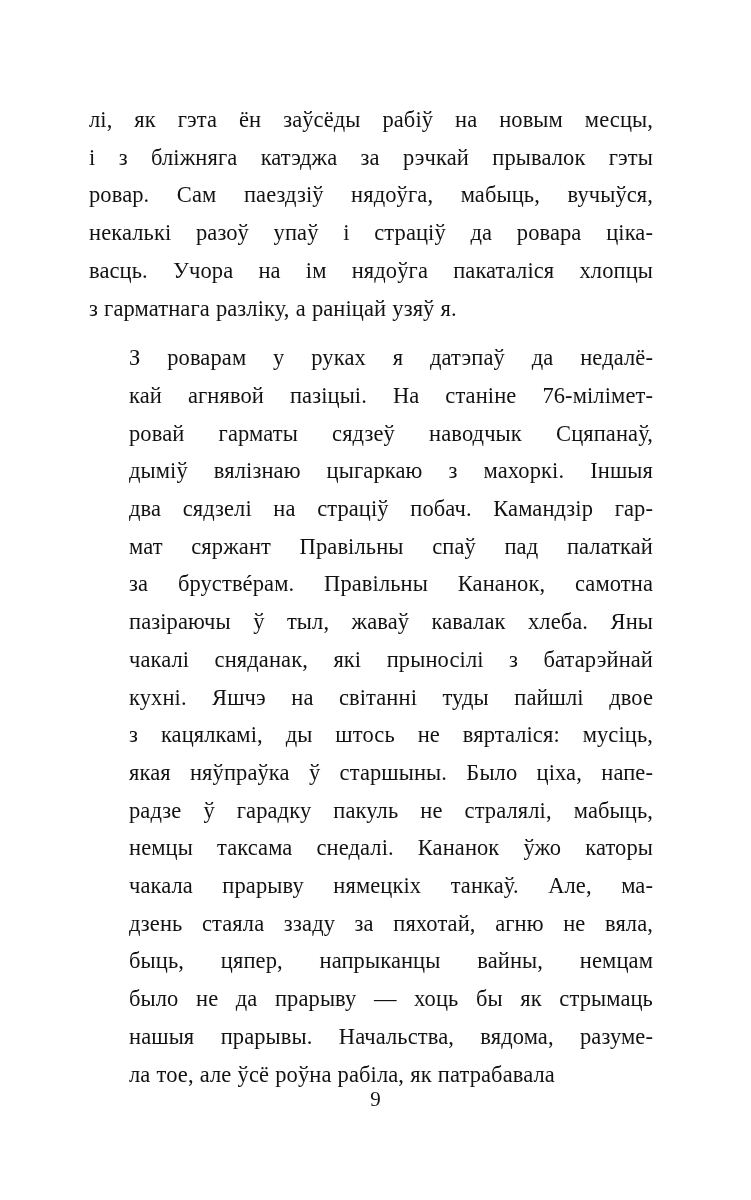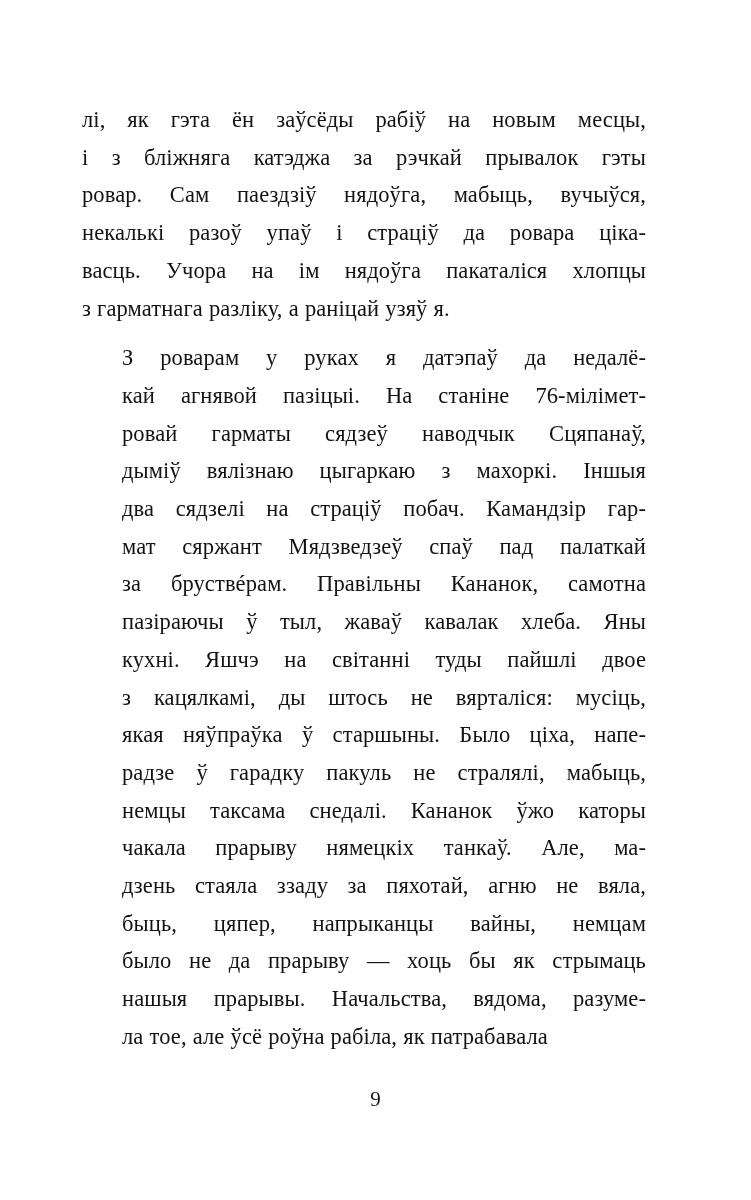--- a/index.html
+++ b/index.html
@@ -16,21 +16,21 @@
   }
   .page {
     position: relative;
     width: 751px;
     height: 1200px;
     background: #ffffff;
     box-sizing: border-box;
   }
   .text-block {
     position: absolute;
-    left: 82px;
+    left: 89px;
     top: 101px;
     width: 564px;
   }
   .para {
     margin: 0;
     text-align: justify;
     text-align-last: left;
     font-size: 22.5px;
     line-height: 37.7px;
     color: #121212;
@@ -80,23 +80,24 @@
       <span class="line">васць. Учора на ім нядоўга пакаталіся хлопцы</span>
       <span class="line last">з гарматнага разліку, а раніцай узяў я.</span>
     </p>
 
     <p class="para indented">
       <span class="line">З роварам у руках я датэпаў да недалё-</span>
       <span class="line">кай агнявой пазіцыі. На станіне 76-мілімет-</span>
       <span class="line">ровай гарматы сядзеў наводчык Сцяпанаў,</span>
       <span class="line">дыміў вялізнаю цыгаркаю з махоркі. Іншыя</span>
       <span class="line">два сядзелі на страціў побач. Камандзір гар-</span>
-      <span class="line">мат сяржант Мядзведзеў спаў пад палаткай</span>
+      <span class="line">мат сяржант Правільны спаў пад палаткай</span>
       <span class="line">за бруствéрам. Правільны Кананок, самотна</span>
       <span class="line">пазіраючы ў тыл, жаваў кавалак хлеба. Яны</span>
+      <span class="line">чакалі сняданак, які прыносілі з батарэйнай</span>
       <span class="line">кухні. Яшчэ на світанні туды пайшлі двое</span>
       <span class="line">з кацялкамі, ды штось не вярталіся: мусіць,</span>
       <span class="line">якая няўпраўка ў старшыны. Было ціха, напе-</span>
       <span class="line">радзе ў гарадку пакуль не стралялі, мабыць,</span>
       <span class="line">немцы таксама снедалі. Кананок ўжо каторы</span>
       <span class="line">чакала прарыву нямецкіх танкаў. Але, ма-</span>
       <span class="line">дзень стаяла ззаду за пяхотай, агню не вяла,</span>
       <span class="line">быць, цяпер, напрыканцы вайны, немцам</span>
       <span class="line">было не да прарыву — хоць бы як стрымаць</span>
       <span class="line">нашыя прарывы. Начальства, вядома, разуме-</span>

